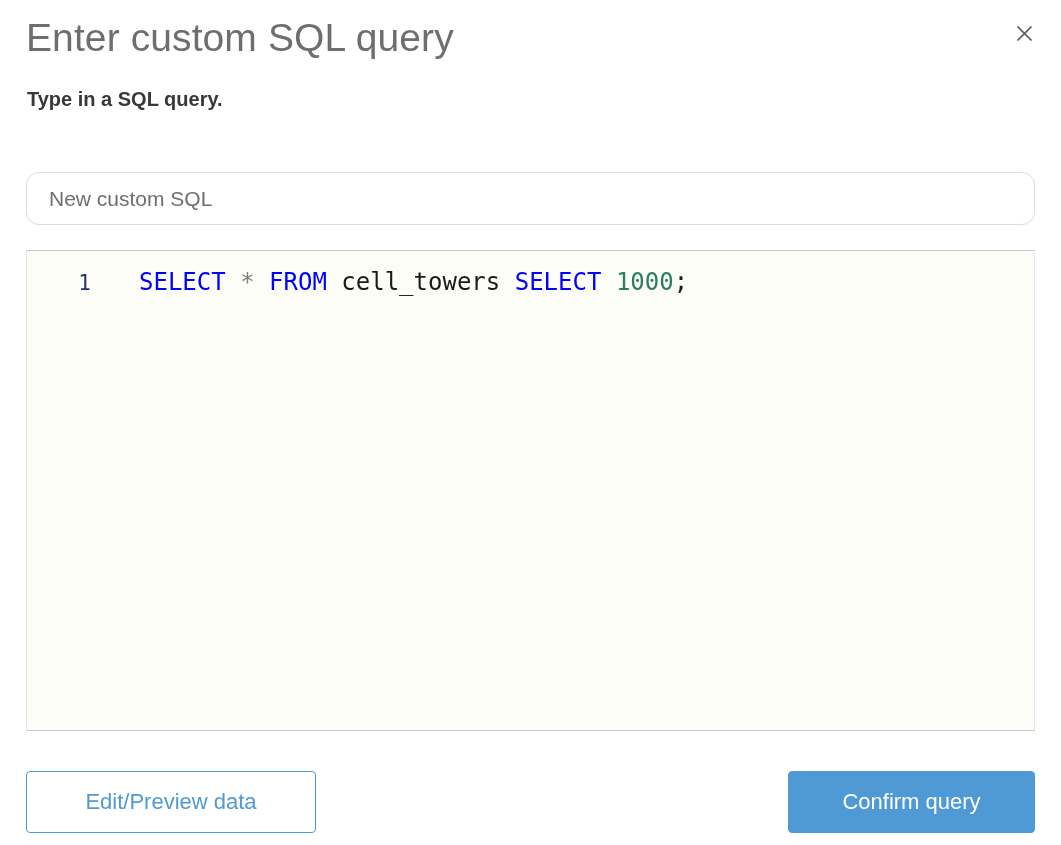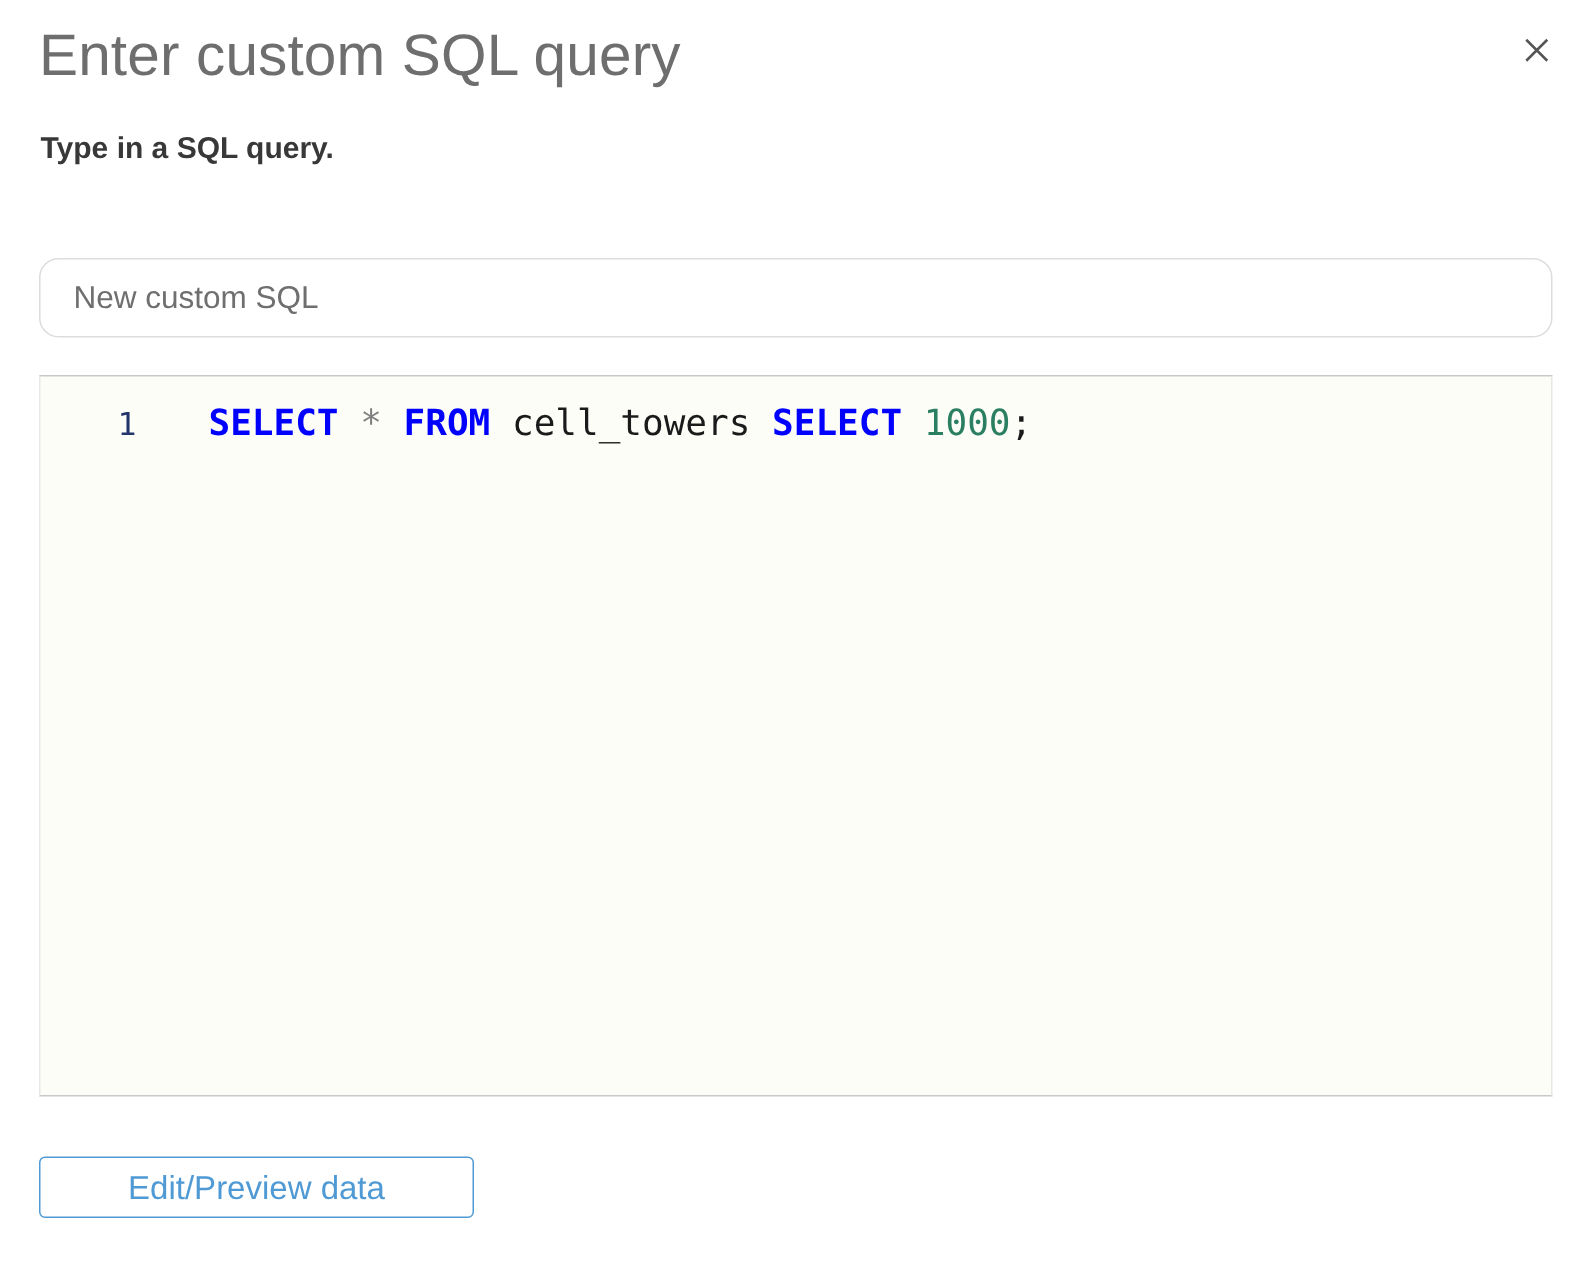--- a/index.html
+++ b/index.html
@@ -112,30 +112,30 @@
     font-family: "DejaVu Sans Mono", "Liberation Mono", monospace;
     font-size: 21px;
     user-select: none;
   }
 
   .code-content {
     padding-left: 48px;
     white-space: pre;
   }
 
-  .tok-kw      { color: #0000ff; font-weight: bold; }
+  .tok-kw      { color: #0000ff; }
   .tok-op      { color: #808080; }
   .tok-ident   { color: #1a1a1a; }
   .tok-num     { color: #2a7f62; }
   .tok-punct   { color: #1a1a1a; }
 
   
   .btn {
     position: absolute;
-    height: 41px;
+    height: 62px;
     border-radius: 4px;
     font-family: "Liberation Sans", sans-serif;
     font-size: 22px;
     font-weight: 400;
     display: flex;
     align-items: center;
     justify-content: center;
     cursor: pointer;
     white-space: nowrap;
   }
@@ -177,14 +177,15 @@
 
   <div class="editor">
     <div class="code-line">
       <span class="gutter">1</span>
       <span class="code-content"><span class="tok-kw">SELECT</span><span> </span><span class="tok-op">*</span><span> </span><span class="tok-kw">FROM</span><span> </span><span class="tok-ident">cell_towers</span><span> </span><span class="tok-kw">SELECT</span><span> </span><span class="tok-num">1000</span><span class="tok-punct">;</span></span>
     </div>
   </div>
 
   <div class="btn btn-secondary">Edit/Preview data</div>
 
+  <div class="btn btn-primary">Confirm query</div>
 
 </div>
 
 </body></html>

